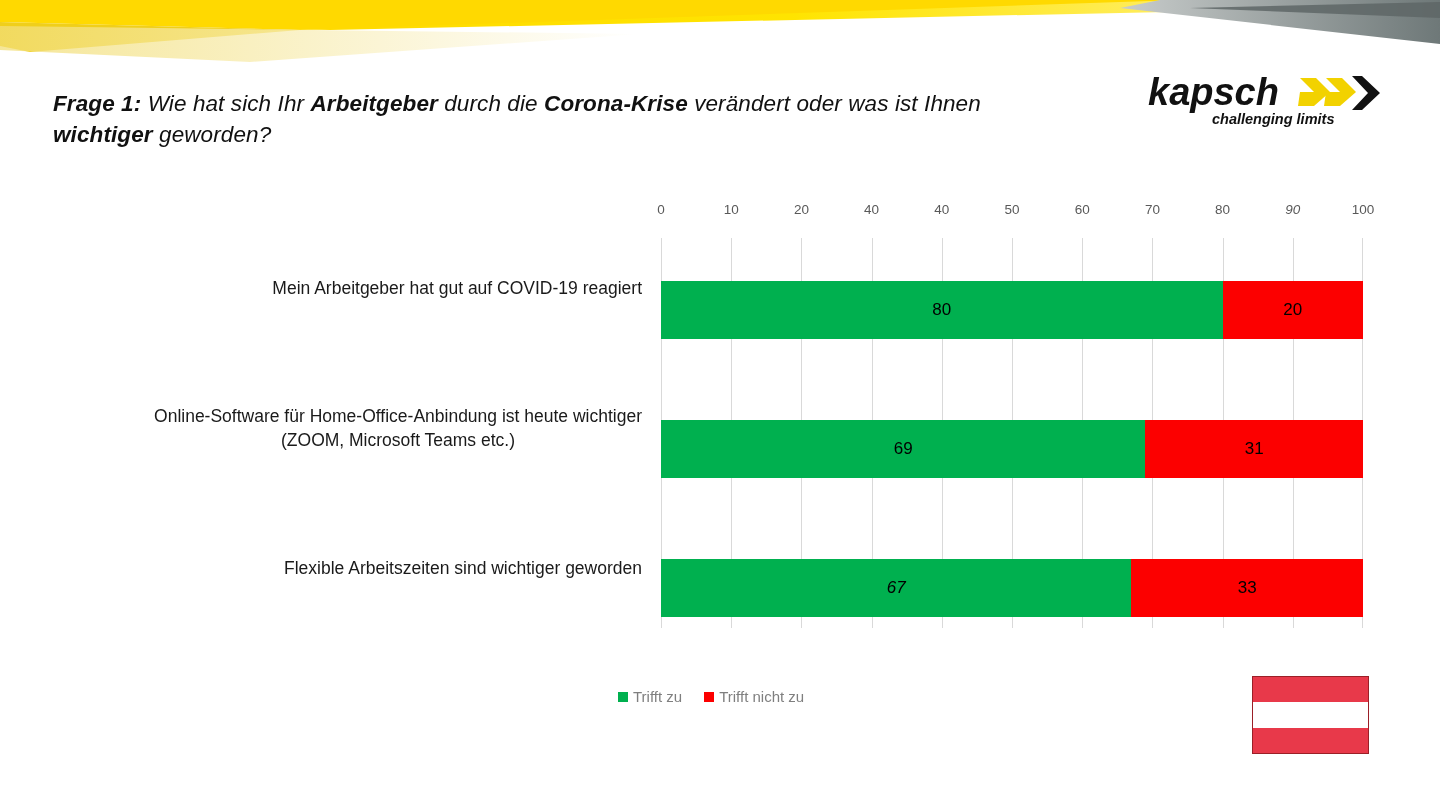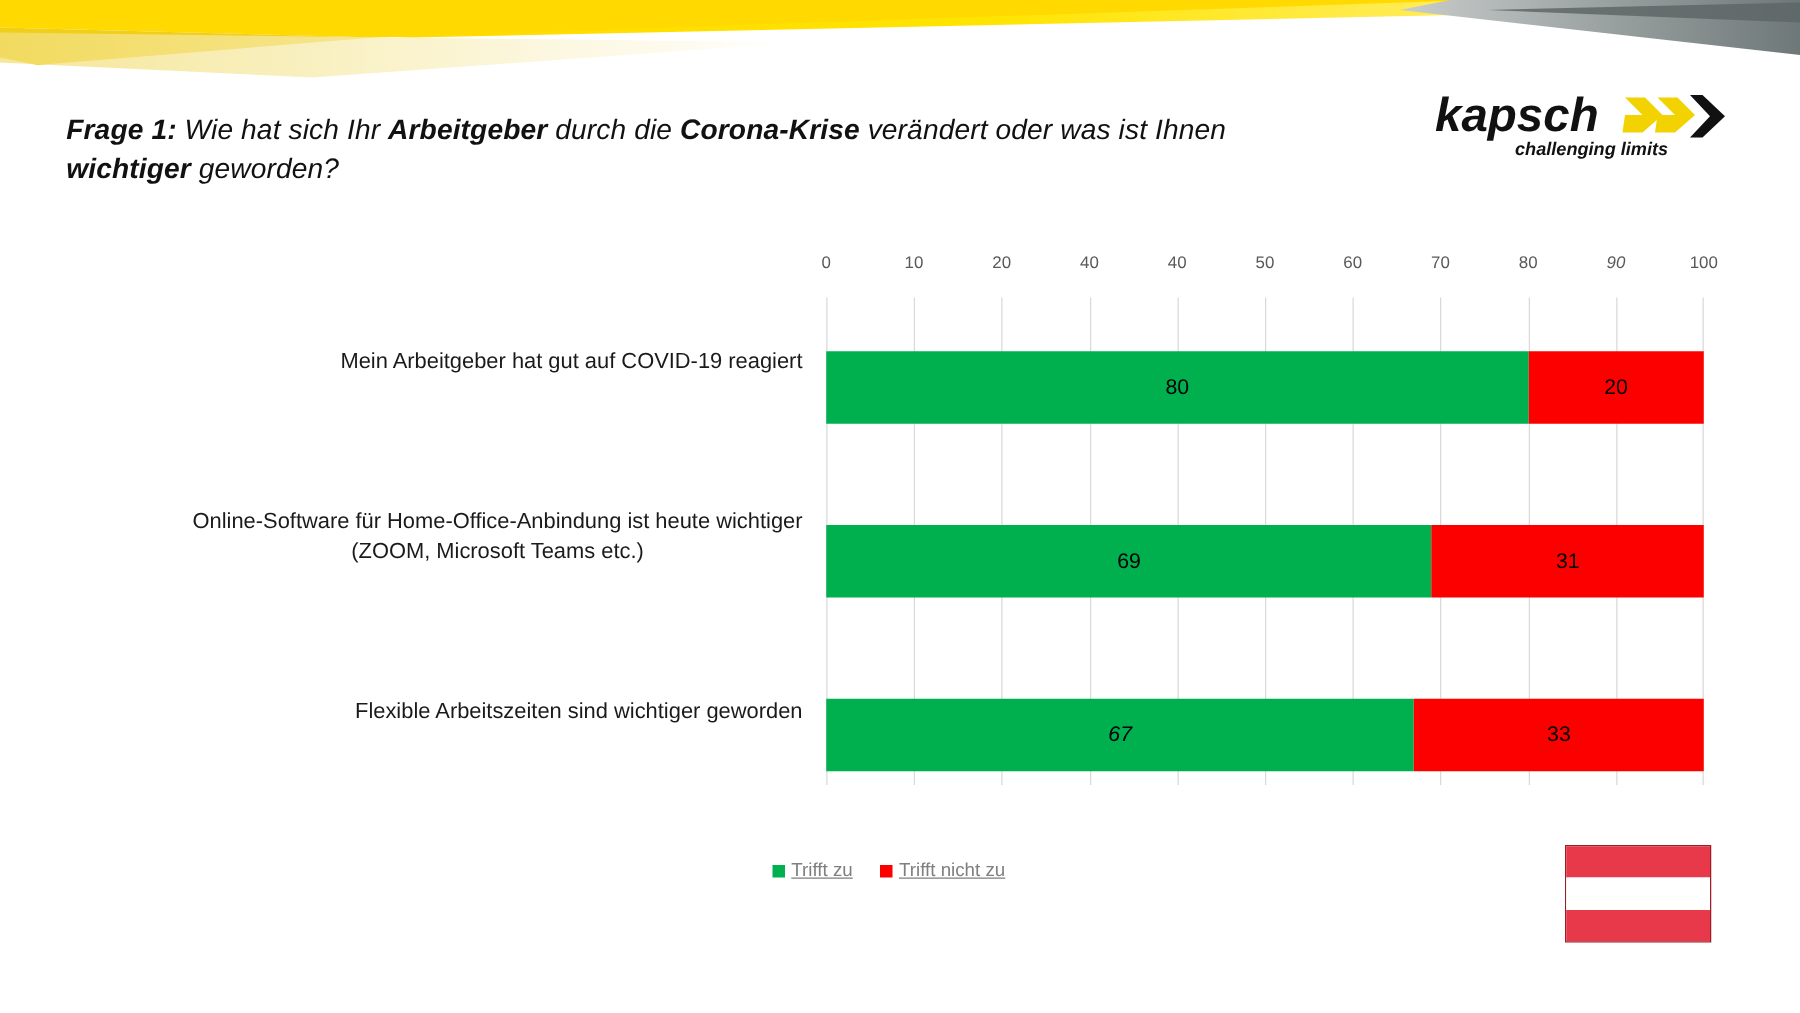--- a/index.html
+++ b/index.html
@@ -53,21 +53,21 @@
     font-size:17px;color:#000000;
     box-sizing:border-box;
   }
   .seg.green{background:#00B04F;}
   .seg.red{background:#FC0000;}
 
   
   #legend{
     position:absolute;left:618px;top:688px;
     display:flex;align-items:center;gap:22px;
-    font-size:15px;color:#7f7f7f;text-decoration:underline;
+    font-size:15px;color:#7f7f7f;
   }
   .legend-item{display:flex;align-items:center;gap:5px;}
   .legend-swatch{width:10px;height:10px;display:inline-block;}
 
   
   #flag{
     position:absolute;left:1252px;top:676px;width:117px;height:78px;
     border:1px solid #9b1f27;box-sizing:border-box;
     display:flex;flex-direction:column;
   }

